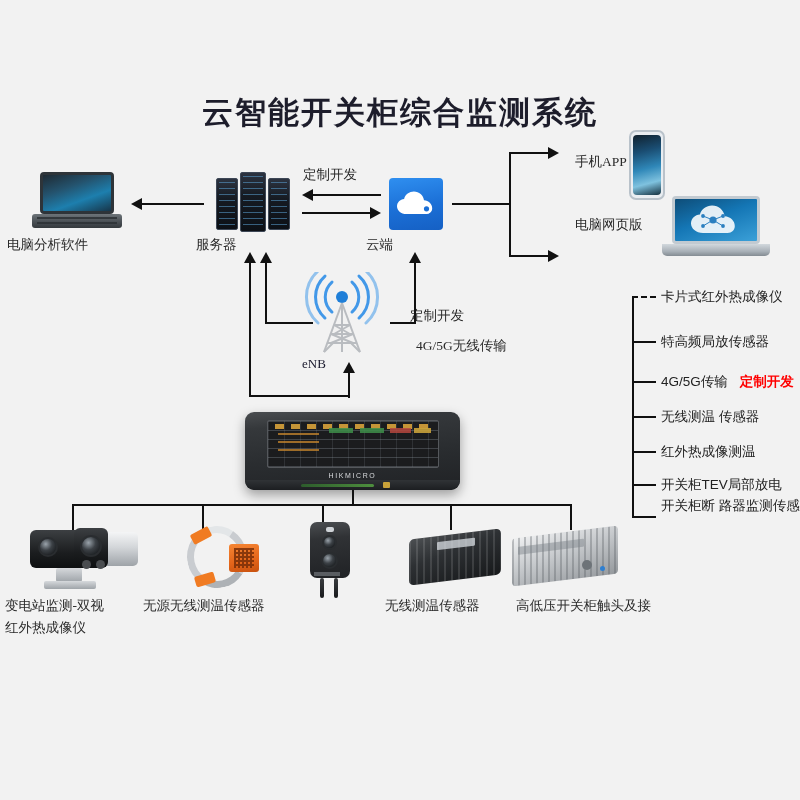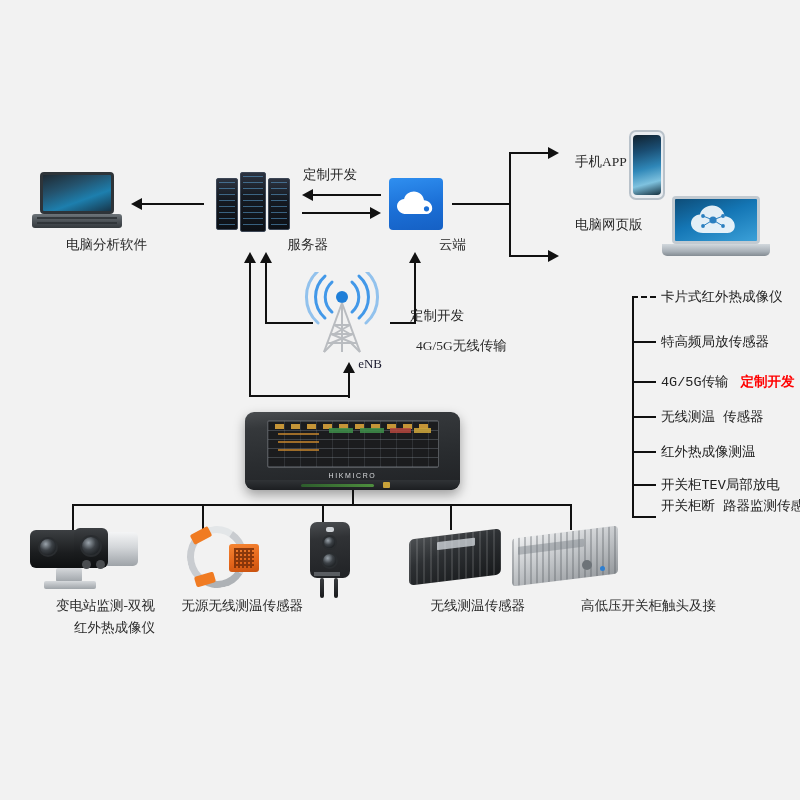--- a/index.html
+++ b/index.html
@@ -24,21 +24,21 @@
     font-family: "Liberation Serif", "DejaVu Serif", serif;
   }
 
   
   .lbl {
     font-size: 13.5px;
     color: #2a2a2a;
     white-space: nowrap;
     font-family: "Liberation Serif","DejaVu Serif",serif;
   }
-  .lbl-c { text-align: right; }
+  .lbl-c { text-align: left; }
   .lbl-sm { font-size: 13px; }
 
   
   .hline { background: #111; height: 2px; }
   .vline { background: #111; width: 2px; }
   .hline-dash {
     height: 0; border-top: 2px dashed #111;
   }
   .arrowL, .arrowR, .arrowU, .arrowD {
     width: 0; height: 0;
@@ -239,51 +239,52 @@
     position:absolute; inset:0;
     background: repeating-linear-gradient(90deg, rgba(90,95,100,.35) 0 2px, transparent 2px 6px);
   }
 
   
   .feat-text {
     position:absolute;
     font-size: 13.5px;
     color: #222;
     white-space: nowrap;
-    font-family:Liberation Mono, monospace;
+    font-family:Liberation Sans, sans-serif;
   }
   .feat-badge {
     color: #ff0000;
     font-weight: bold;
     margin-left: 12px;
   }
 </style>
 </head>
 <body>
 
 <div id="stage">
 
+  <div class="abs" id="title">云智能开关柜综合监测系统</div>
 
   <div class="abs" style="left:32px;top:172px;width:90px;height:58px;">
     <div class="laptop-screen abs" style="left:8px;top:0;width:74px;height:42px;"></div>
     <div class="laptop-base abs" style="left:0;top:42px;width:90px;height:14px;">
       <div class="kb-lines"></div>
     </div>
   </div>
   <div class="abs lbl lbl-c" style="left:7px;top:236px;width:140px;">电脑分析软件</div>
 
   <div class="abs hline" style="left:142px;top:203px;width:62px;"></div>
   <div class="abs arrowL" style="left:131px;top:198px;"></div>
 
   <div class="abs" style="left:216px;top:172px;width:76px;height:60px;">
     <div class="rack" style="left:0;top:6px;width:22px;height:52px;"></div>
     <div class="rack" style="left:24px;top:0;width:26px;height:60px;"></div>
     <div class="rack" style="left:52px;top:6px;width:22px;height:52px;"></div>
   </div>
-  <div class="abs lbl lbl-c" style="left:208px;top:236px;width:120px;">服务器</div>
+  <div class="abs lbl lbl-c" style="left:196px;top:236px;width:120px;">服务器</div>
 
   <div class="abs lbl" style="left:303px;top:166px;">定制开发</div>
 
   <div class="abs hline" style="left:313px;top:194px;width:68px;"></div>
   <div class="abs arrowL" style="left:302px;top:189px;"></div>
 
   <div class="abs hline" style="left:302px;top:212px;width:68px;"></div>
   <div class="abs arrowR" style="left:370px;top:207px;"></div>
 
   <div class="abs cloud-tile" style="left:389px;top:178px;width:54px;height:52px;">

